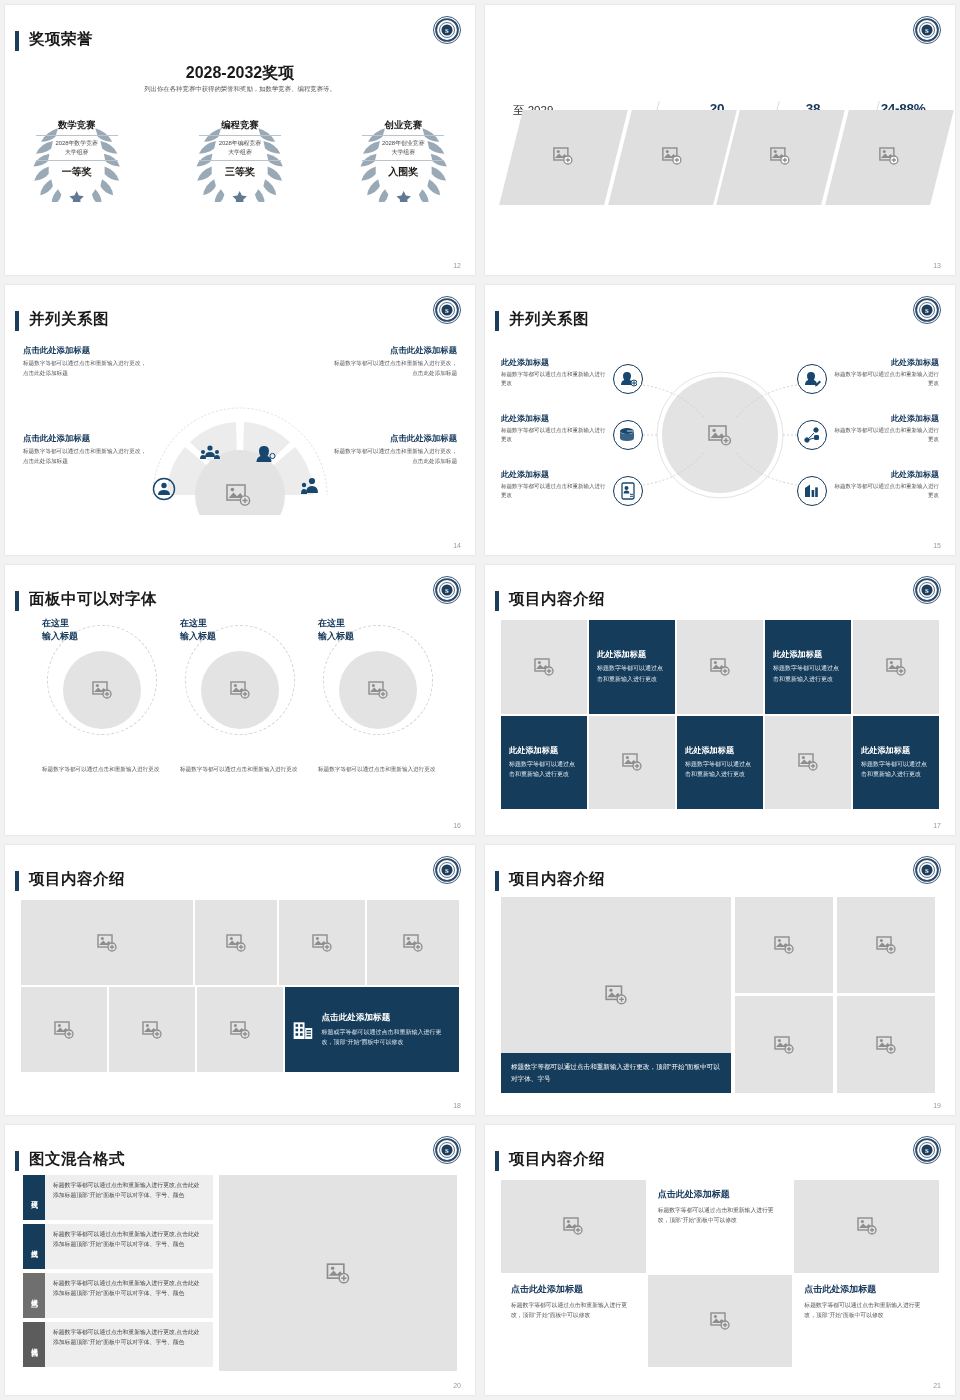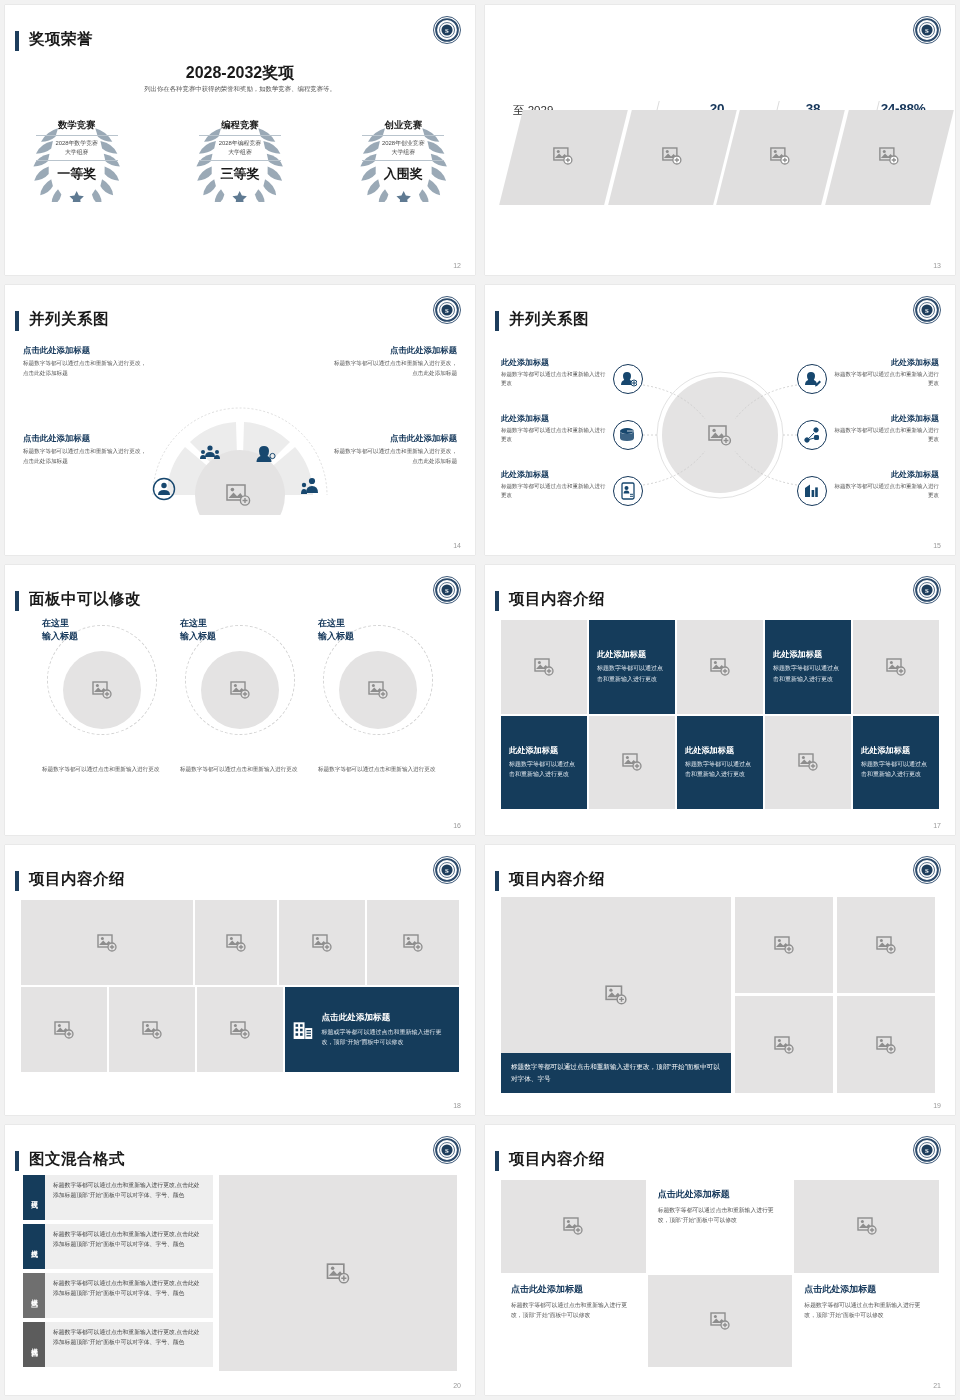--- a/index.html
+++ b/index.html
@@ -31,21 +31,21 @@
   .awards { position:absolute; top:108px; left:14px; right:14px;
     display:flex; justify-content:space-around;gap:48px; }
   .award { position:relative; width:136px; height:105px;
     display:flex; flex-direction:column; align-items:center; }
   .award .wrap { position:absolute; inset:0; }
   .aw-in { position:relative; z-index:2; width:82px; text-align:center; padding-top:6px; }
   .aw-t1 { font-size:9.4px; font-weight:bold; color:#1a1a1a;
     border-bottom:1px solid #b9c4cd; padding-bottom:3px; }
   .aw-t2 { font-size:5.9px; color:#4a4a4a; line-height:1.5; padding:3px 0;
     border-bottom:1px solid #b9c4cd; }
-  .aw-t3 { font-size:13px; font-weight:bold; color:#1a1a1a; padding-top:4px; }
+  .aw-t3 { font-size:10px; font-weight:bold; color:#1a1a1a; padding-top:4px; }
   
   .s13-top { position:absolute; top:60px; left:18px; right:14px; height:40px;margin-top:32px; }
   .s13-year { position:absolute; left:10px; top:6px; font-size:11.5px; color:#333; }
   .s13-line { position:absolute; left:76px; top:16px; width:38px; height:1.4px; background:#333; }
   .s13-stat { position:absolute; text-align:center; width:92px; }
   .s13-num { font-size:13.5px; font-weight:bold; color:#16365a; letter-spacing:-.3px; }
   .s13-lab { font-size:5.8px; color:#3e3e3e; margin-top:1px; }
   .s13-sep { position:absolute; top:4px; width:1px; height:30px;
     background:#dcdcdc; transform:skewX(-14deg); }
   .s13-bars { position:absolute; top:105px; left:26px; right:14px; height:95px;
@@ -455,21 +455,21 @@
           <rect x="8.6" y="7" width="2.6" height="7"></rect>
           <rect x="12.2" y="4.4" width="2.6" height="9.6"></rect>
         </svg>
     </div>
     <div class="pgno">15</div>
   </div>
 
   <div class="slide">
     <div class="hdr">
       <div class="bar"></div>
-      <div class="ttl">面板中可以修改</div>
+      <div class="ttl">面板中可以对字体</div>
     </div>
     <svg class="logo" viewBox="0 0 40 40">
       <circle cx="20" cy="20" r="18" fill="none" stroke="#2b4a6b" stroke-width="1.2"></circle>
       <circle cx="20" cy="20" r="14.5" fill="none" stroke="#2b4a6b" stroke-width="2.6"></circle>
       <circle cx="20" cy="20" r="10" fill="none" stroke="#2b4a6b" stroke-width="1"></circle>
       <circle cx="20" cy="20" r="7.4" fill="#1d3d5c"></circle>
       <text x="20" y="24" text-anchor="middle" font-size="9" font-weight="bold" fill="#fff" font-family="Liberation Serif, serif">S</text>
     </svg>
 
     <div class="s16-ring" style="left:42px"></div>

